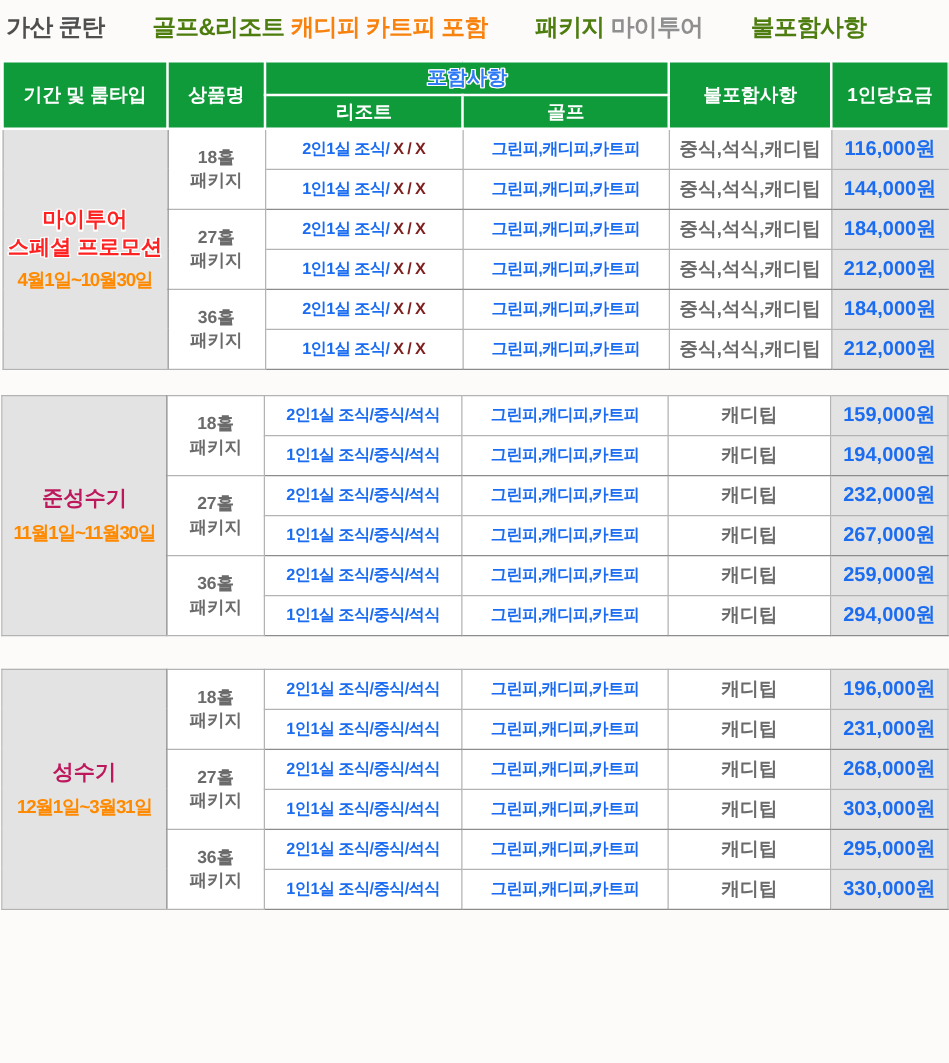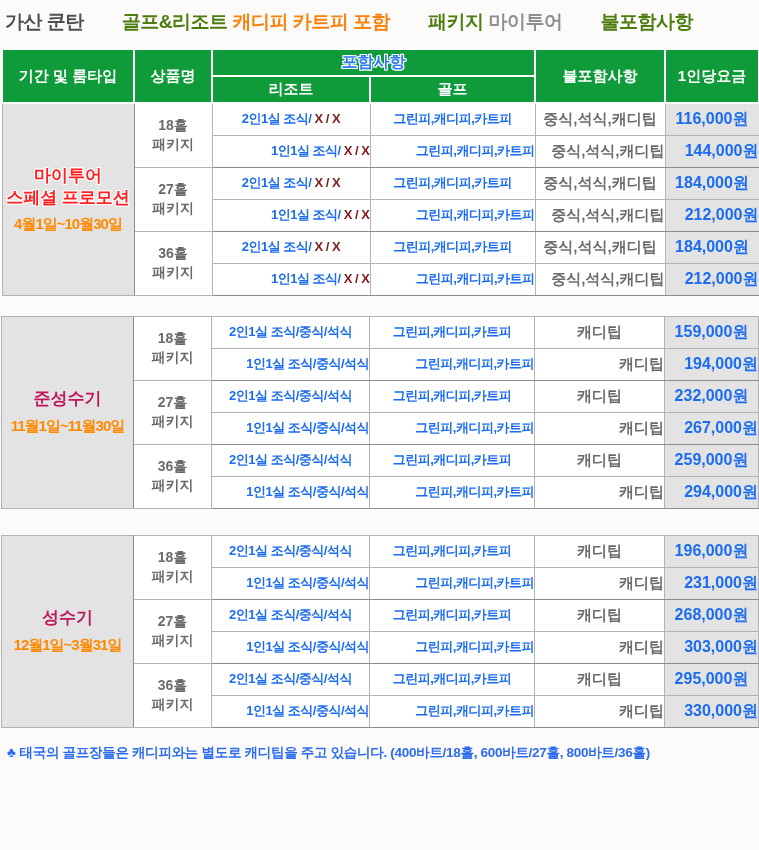--- a/index.html
+++ b/index.html
@@ -49,21 +49,21 @@
   }
 
   tbody td {
     border: 1px solid #b3b3b3;
     text-align: center;
     vertical-align: middle;
     height: 32px;
     font-size: 13px;
     background: #ffffff;
   }
-  tr.group-end td { border-bottom: 1px solid #8c8c8c; text-align: right; }
+  tr.group-end td { border-bottom: 1px solid #8c8c8c; }
 
   td.period-cell {
     background: #e3e3e3;
     border-right: 1px solid #8c8c8c;
     vertical-align: middle;
   }
   .period-label { font-size: 17px; line-height: 1.3; }
   .style-red .period-label {
     color: #ff2222;
     text-shadow: -1px -1px 0 #fff, 1px -1px 0 #fff, -1px 1px 0 #fff, 1px 1px 0 #fff,
@@ -279,16 +279,15 @@
         <tr class="group-end">
           <td class="resort-cell"><span class="txt-blue">1인1실 조식/중식/석식</span></td>
           <td class="golf-cell">그린피,캐디피,카트피</td>
           <td class="excluded-cell">캐디팁</td>
           <td class="price-cell">330,000원</td>
         </tr>
       </tbody>
   </table>
 
   <div class="footer">
-      <div class="note-line"><span class="bullet">♣</span><span>태국의 골프장들은 캐디피와는 별도로 캐디팁을 주고 있습니다. (400바트/18홀, 600바트/27홀, 800바트/36홀)</span></div>
     </div>
 
 </div>
 
 </body></html>

